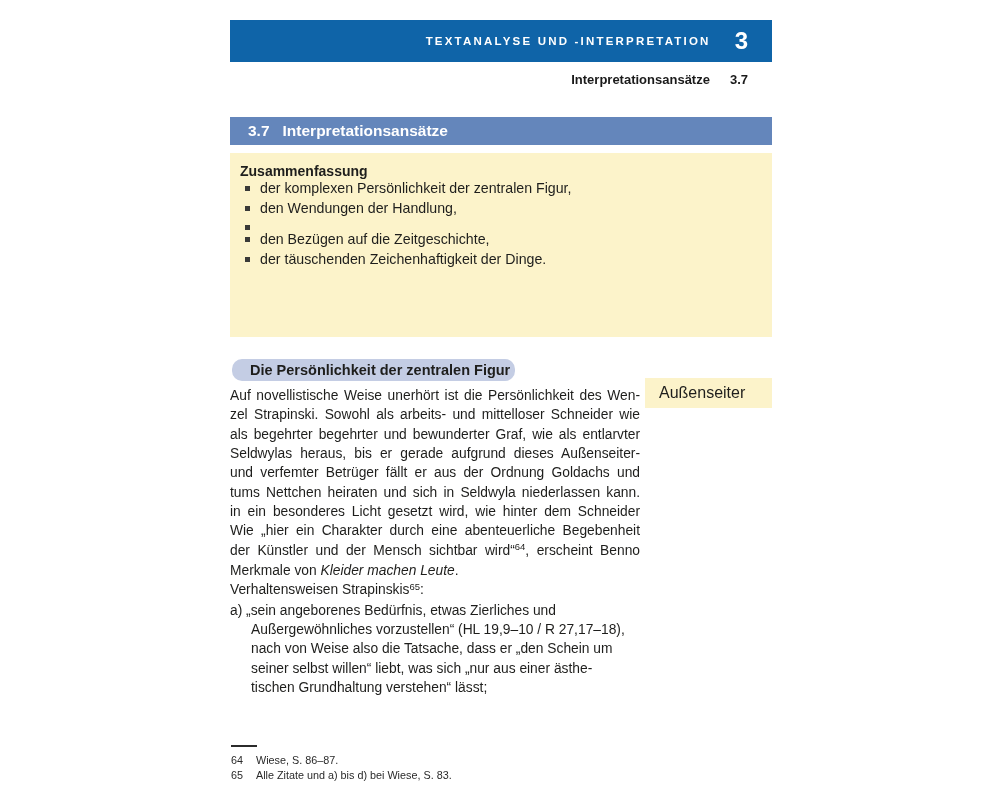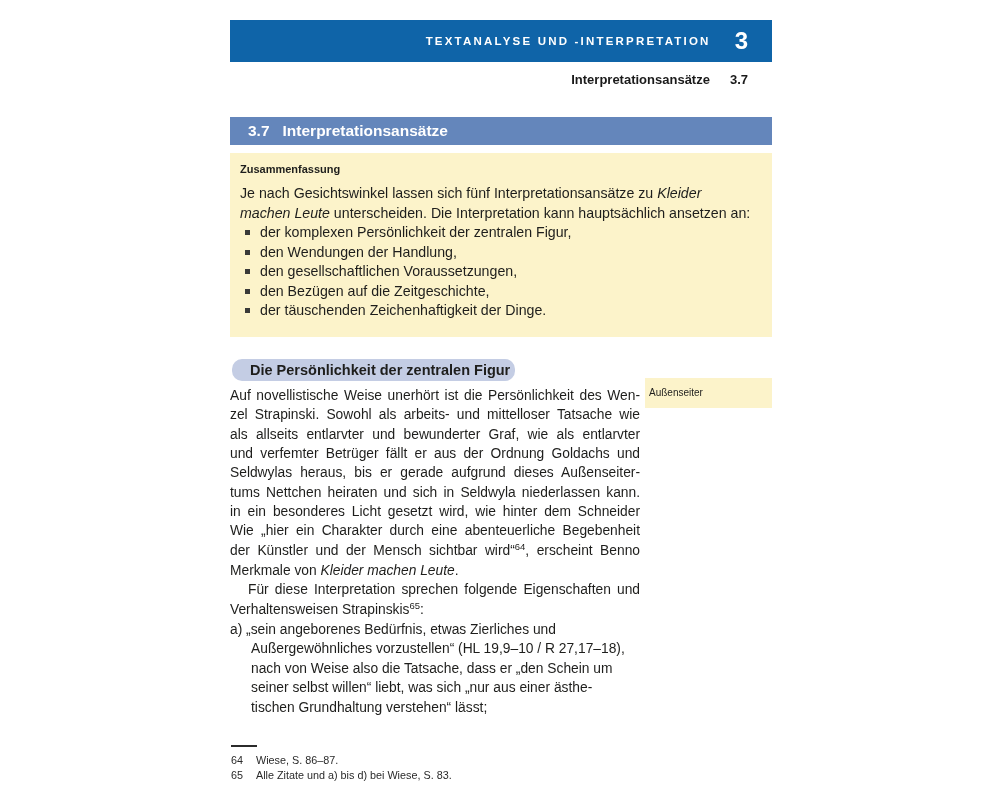--- a/index.html
+++ b/index.html
@@ -37,36 +37,36 @@
     background:var(--section-band);color:#fff;font-weight:bold;font-size:15.5px;
     display:flex;align-items:center;
   }
   .band .bnum{margin-left:18px;}
   .band .blabel{margin-left:13px;}
 
   .summary{
     position:absolute;left:0;top:137px;width:542px;height:184px;
     background:var(--note-yellow);box-sizing:border-box;padding:10px 10px 0 10px;
   }
-  .summary-heading{font-weight:bold;font-size:11px;margin:0;}
+  .summary-heading{font-weight:bold;font-size:14px;margin:0;}
   .intro{margin-top:9px;font-size:14.2px;line-height:19.5px;}
   .bullets{margin-top:0;}
   .bullet{display:flex;font-size:14.2px;line-height:19.5px;}
   .bullet .sq{width:5px;height:5px;background:#3a3a38;margin:7px 10px 0 5px;flex:none;}
 
   .subsection{
     position:absolute;left:2px;top:343px;height:22px;background:var(--subsection-band);
     font-weight:bold;font-size:14.5px;line-height:22px;padding:0 5px 0 18px;
     display:inline-block;white-space:nowrap;border-radius:10px;
   }
 
   .margin-note{
     position:absolute;left:415px;top:362px;width:127px;height:30px;
-    background:var(--note-yellow);font-size:10px;line-height:30px;
-    box-sizing:border-box;padding-left:4px;
+    background:var(--note-yellow);font-size:16px;line-height:30px;
+    box-sizing:border-box;padding-left:14px;
   }
 
   .body-col{
     position:absolute;left:0;top:370px;width:410px;
     font-size:13.8px;line-height:19.35px;
   }
   .line{min-height:19.35px;}
   .jl{text-align:justify;text-align-last:justify;}
   .ind1{padding-left:18px;}
   .ind2{padding-left:21px;}
@@ -102,67 +102,60 @@
     <span class="num">3.7</span>
   </div>
 
   <div class="band">
     <span class="bnum">3.7</span>
     <span class="blabel">Interpretationsansätze</span>
   </div>
 
   <div class="summary">
     <div class="summary-heading">Zusammenfassung</div>
-    <div class="intro">
-
-    <div class="line"><span>Je nach Gesichtswinkel lassen sich fünf Interpretationsansätze zu </span><span class="it">Kleider</span></div>
-        <div class="line"><span class="it">machen Leute</span><span> unterscheiden. Die Interpretation kann hauptsächlich ansetzen an:</span></div>
-      </div>
     <div class="bullets">
 
     <div class="bullet">
           <span class="sq"></span>
           <span>der komplexen Persönlichkeit der zentralen Figur,</span>
         </div>
         <div class="bullet">
           <span class="sq"></span>
           <span>den Wendungen der Handlung,</span>
         </div>
         <div class="bullet">
           <span class="sq"></span>
-          <span>den gesellschaftlichen Voraussetzungen,</span>
         </div>
         <div class="bullet">
           <span class="sq"></span>
           <span>den Bezügen auf die Zeitgeschichte,</span>
         </div>
         <div class="bullet">
           <span class="sq"></span>
           <span>der täuschenden Zeichenhaftigkeit der Dinge.</span>
         </div>
       </div>
   </div>
 
   <div class="subsection">Die Persönlichkeit der zentralen Figur</div>
 
   <div class="margin-note">Außenseiter</div>
 
   <div class="body-col">
 
   <div class="line jl"><span>Auf novellistische Weise unerhört ist die Persönlichkeit des Wen-</span></div>
-      <div class="line jl"><span>zel Strapinski. Sowohl als arbeits- und mittelloser Tatsache wie</span></div>
-      <div class="line jl"><span>als allseits entlarvter und bewunderter Graf, wie als entlarvter</span></div>
+      <div class="line jl"><span>zel Strapinski. Sowohl als arbeits- und mittelloser Schneider wie</span></div>
+      <div class="line jl"><span>als begehrter begehrter und bewunderter Graf, wie als entlarvter</span></div>
+      <div class="line jl"><span>Seldwylas heraus, bis er gerade aufgrund dieses Außenseiter-</span></div>
       <div class="line jl"><span>und verfemter Betrüger fällt er aus der Ordnung Goldachs und</span></div>
-      <div class="line jl"><span>Seldwylas heraus, bis er gerade aufgrund dieses Außenseiter-</span></div>
       <div class="line jl"><span>tums Nettchen heiraten und sich in Seldwyla niederlassen kann.</span></div>
       <div class="line jl"><span>in ein besonderes Licht gesetzt wird, wie hinter dem Schneider</span></div>
       <div class="line jl"><span>Wie „hier ein Charakter durch eine abenteuerliche Begebenheit</span></div>
       <div class="line jl"><span>der Künstler und der Mensch sichtbar wird“</span><span class="sup">64</span><span>, erscheint Benno</span></div>
       <div class="line"><span>Merkmale von </span><span class="it">Kleider machen Leute</span><span>.</span></div>
-      <div class="line jl ind1"><span>Für diese Interpretation sprechen folgende Eigenschaften und</span></div>
       <div class="line"><span>Verhaltensweisen Strapinskis</span><span class="sup">65</span><span>:</span></div>
       <div class="line"><span>a) „sein angeborenes Bedürfnis, etwas Zierliches und</span></div>
       <div class="line ind2"><span>Außergewöhnliches vorzustellen“ (HL 19,9–10 / R 27,17–18),</span></div>
       <div class="line ind2"><span>nach von Weise also die Tatsache, dass er „den Schein um</span></div>
       <div class="line ind2"><span>seiner selbst willen“ liebt, was sich „nur aus einer ästhe-</span></div>
       <div class="line ind2"><span>tischen Grundhaltung verstehen“ lässt;</span></div>
     </div>
 
   <div class="fnrule"></div>
   <div class="footnotes">

